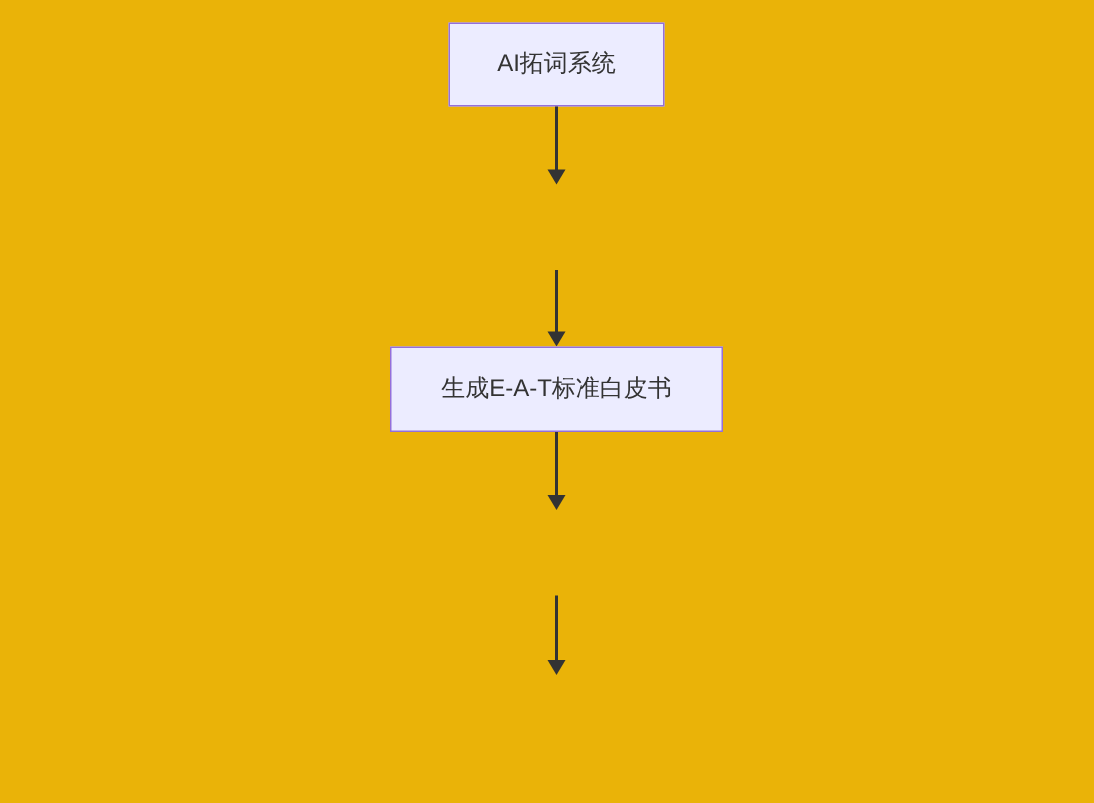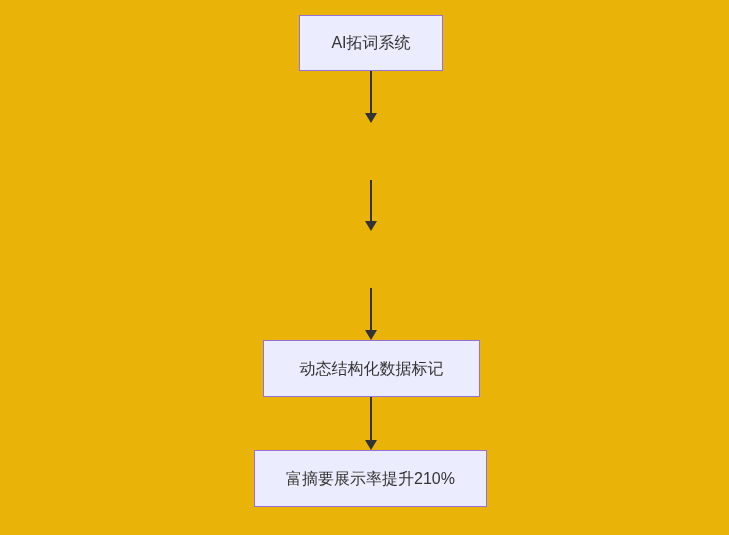--- a/index.html
+++ b/index.html
@@ -83,32 +83,29 @@
     <div class="edge-line"></div>
     <div class="edge-head"></div>
   </div>
 
 
   <div class="edge e2">
     <div class="edge-line"></div>
     <div class="edge-head"></div>
   </div>
 
+  <div class="node n3">
+    <span>生成E-A-T标准白皮书</span>
+  </div>
 
   <div class="edge e3">
     <div class="edge-line"></div>
     <div class="edge-head"></div>
   </div>
 
-  <div class="node n4">
-    <span>动态结构化数据标记</span>
-  </div>
 
   <div class="edge e4">
     <div class="edge-line"></div>
     <div class="edge-head"></div>
   </div>
 
-  <div class="node n5">
-    <span>富摘要展示率提升210%</span>
-  </div>
 
 </div>
 
 </body></html>

